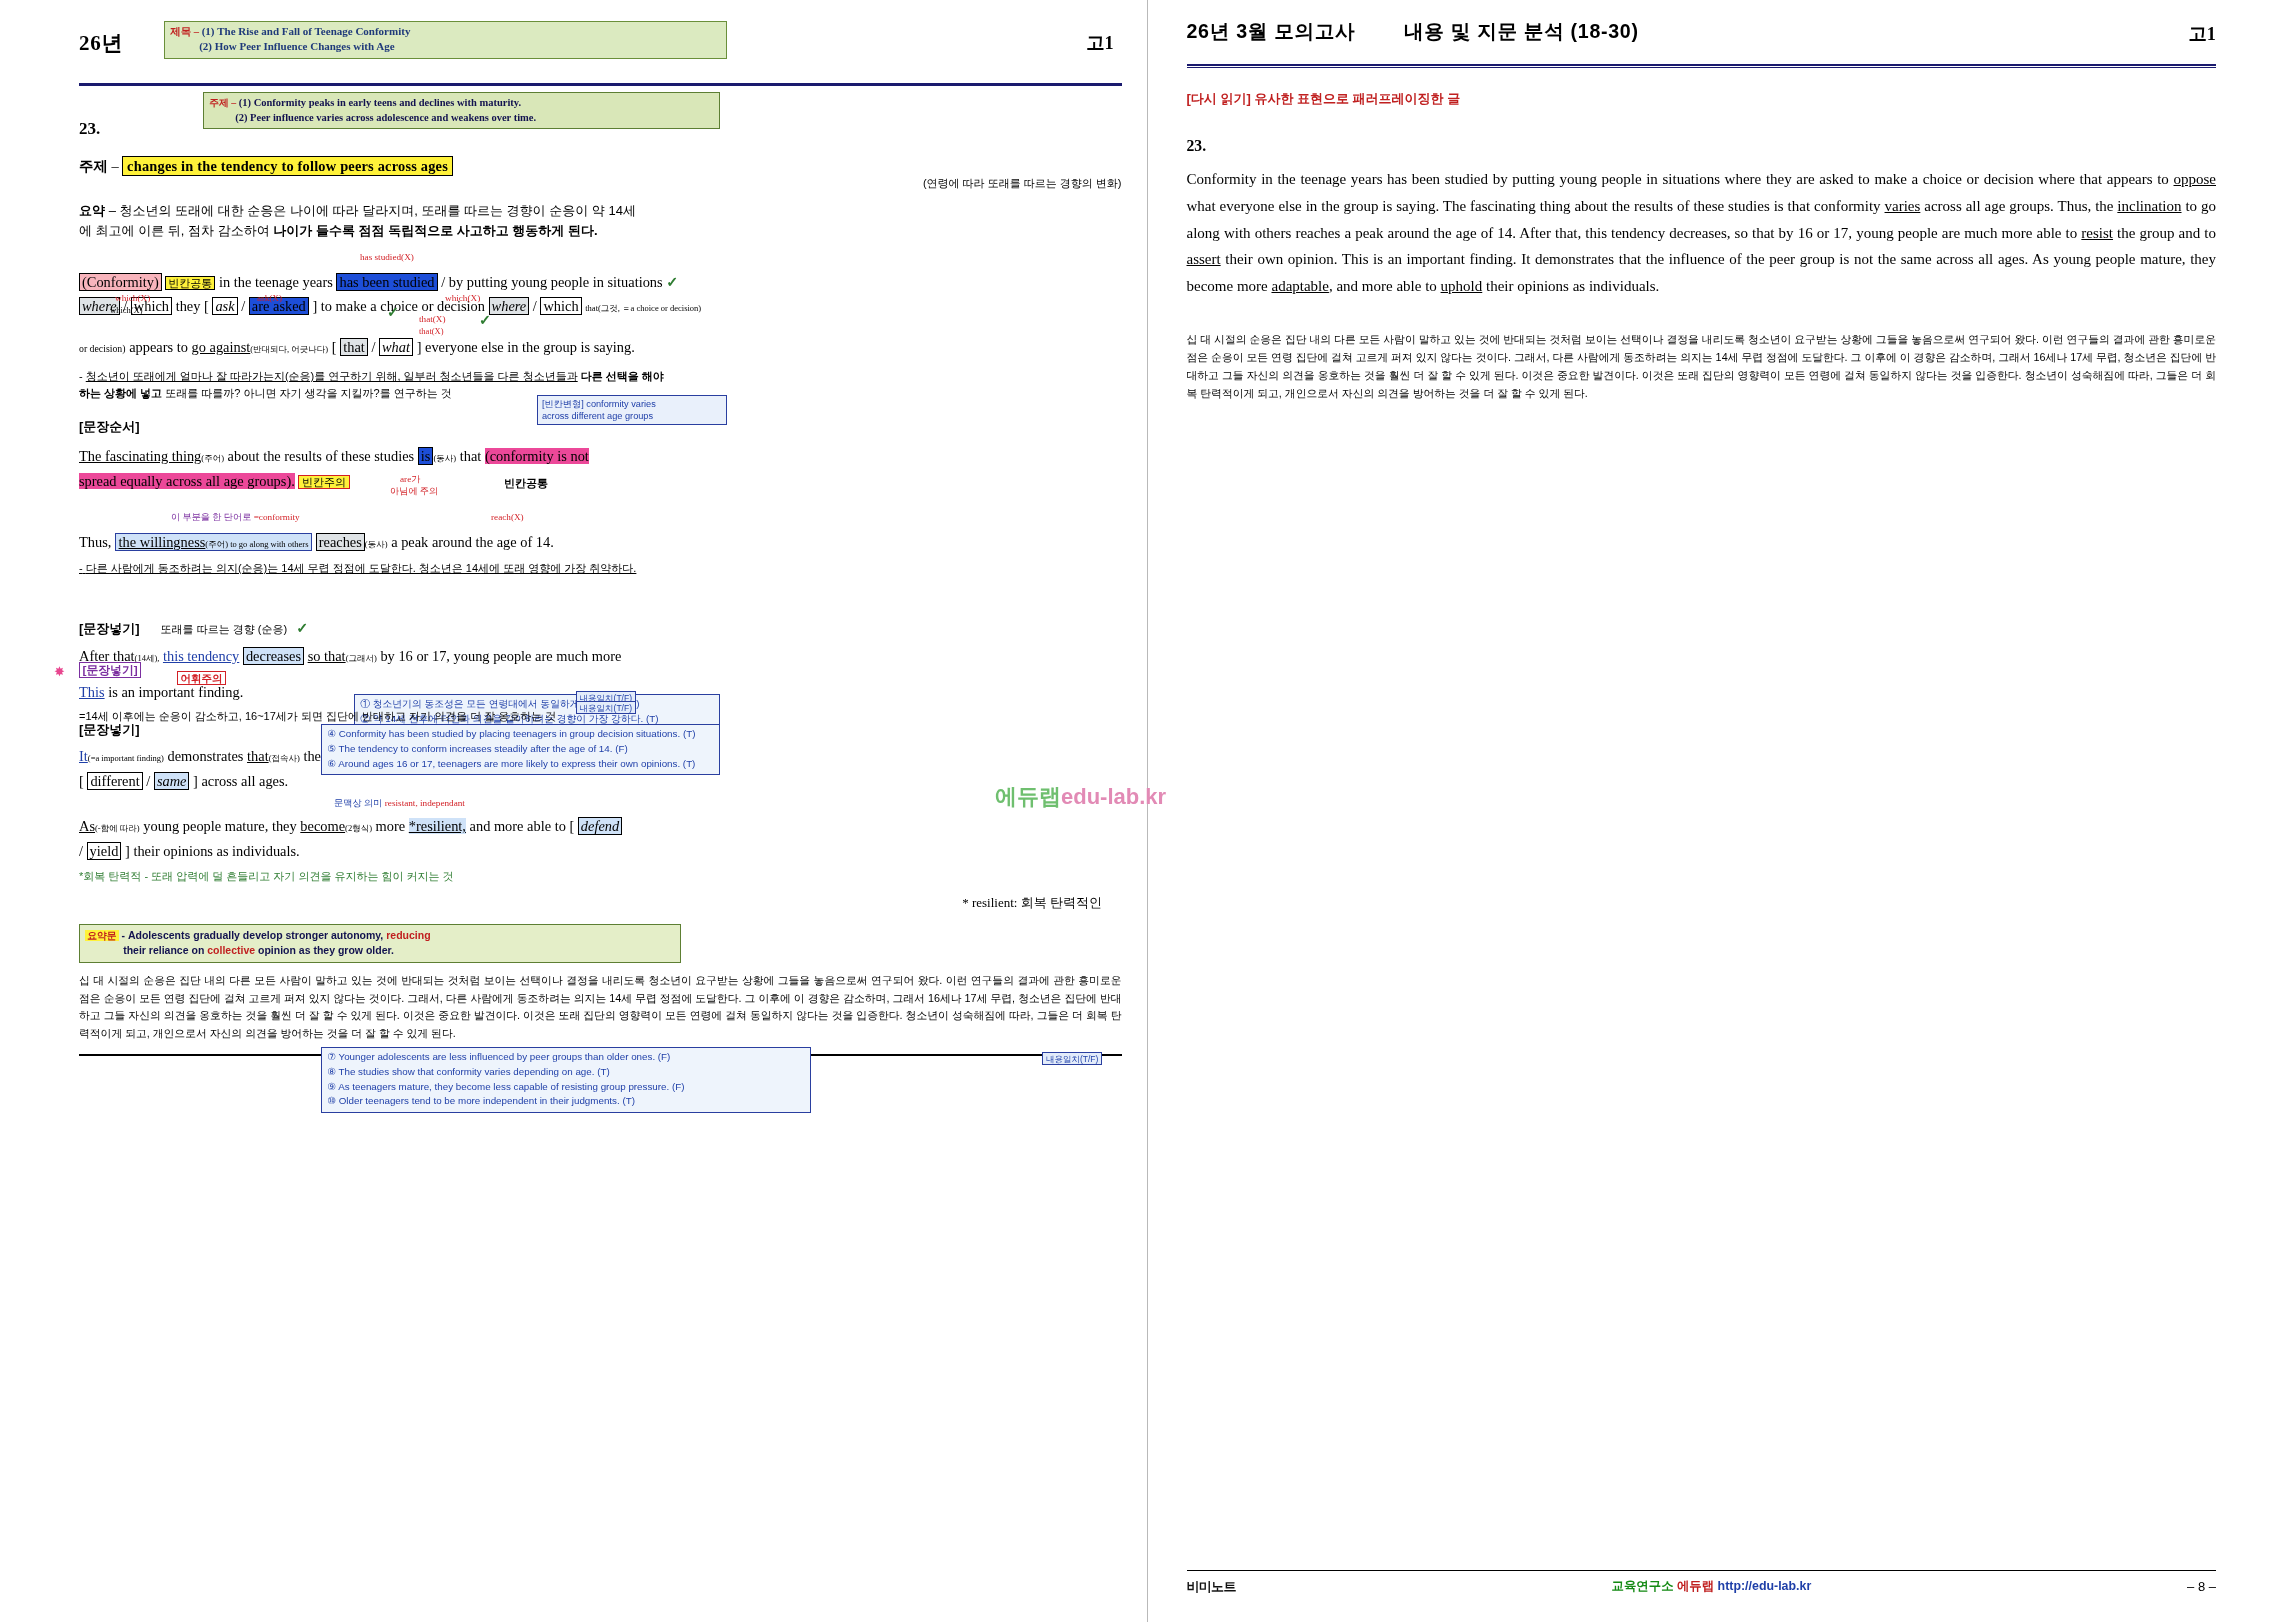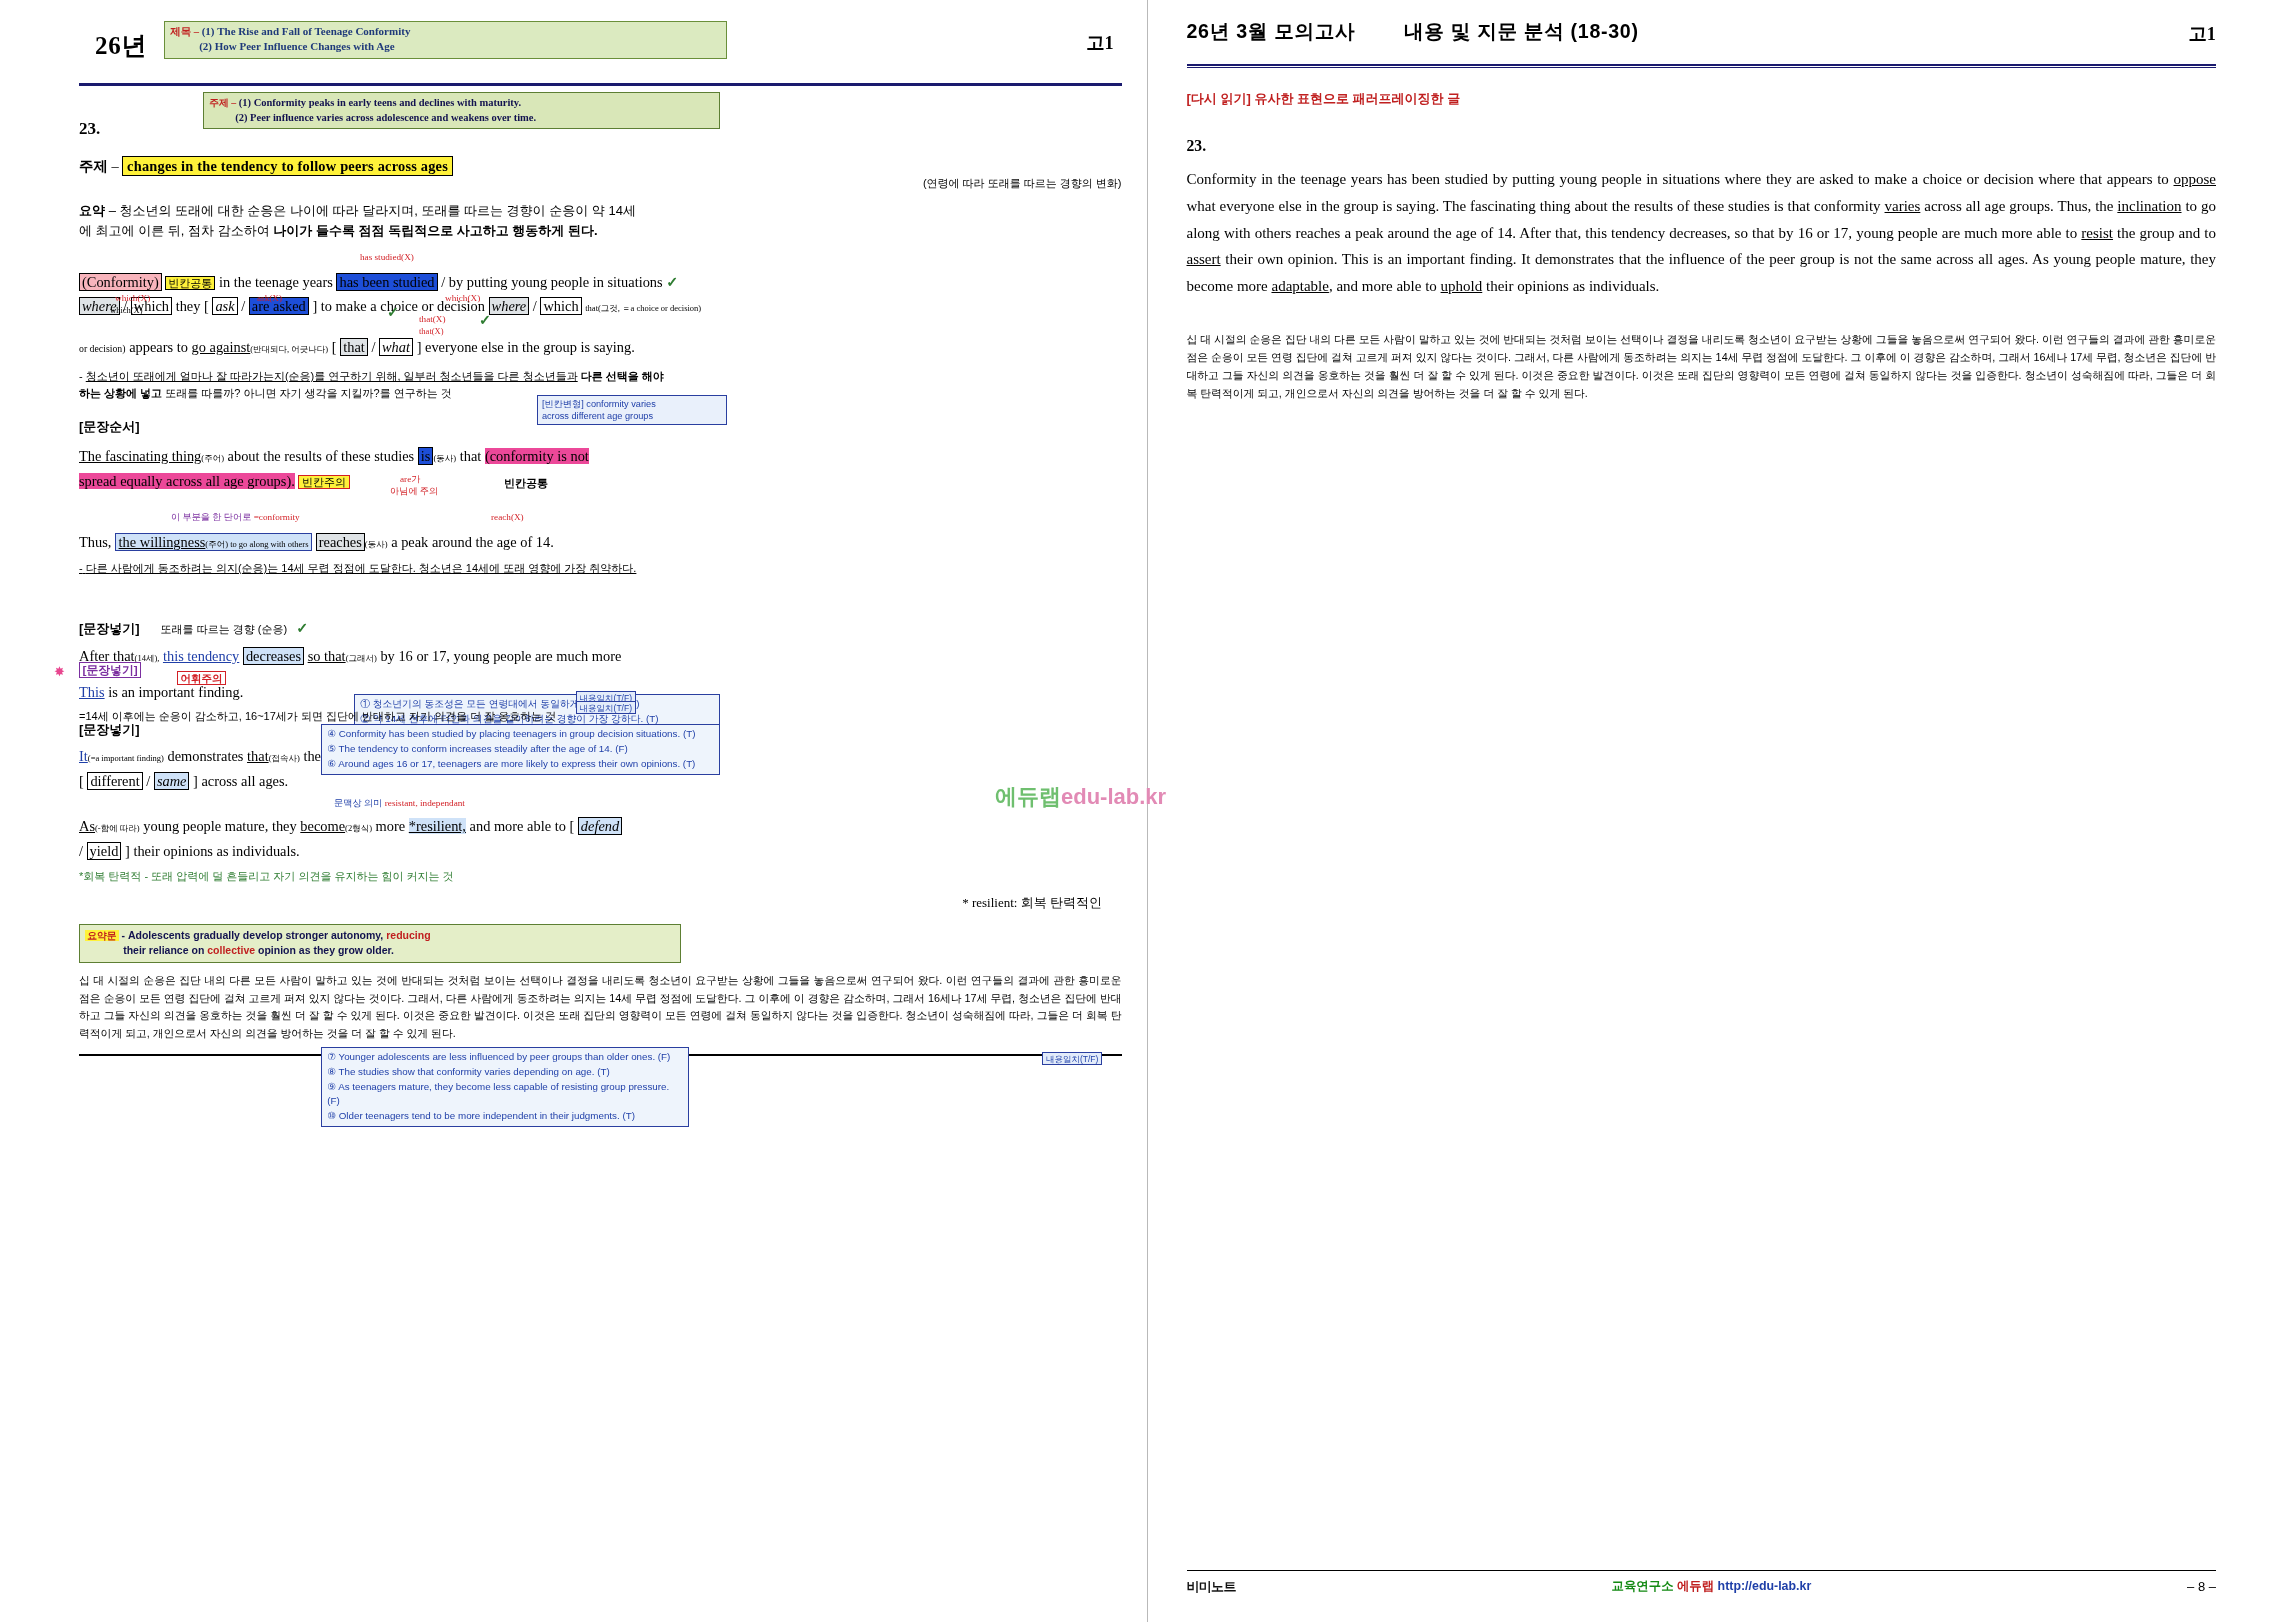--- a/index.html
+++ b/index.html
@@ -34,22 +34,22 @@
   .purple { color:#7b2fa0; }
   .u { text-decoration:underline; }
   .b { font-weight:bold; }
   .i { font-style:italic; }
   .sm { font-size:9.8px; }
   .xs { font-size:8.5px; }
 
   
   .lhead { position:relative; height:63px; }
   .lhead .yr {
-    position:absolute; left:16px; top:10.5px;
-    font-size:25px; font-weight:bold; letter-spacing:0.7px;
+    position:absolute; left:0; top:10.5px;
+    font-size:21px; font-weight:bold; letter-spacing:0.7px;
   }
   .lhead .g1 {
     position:absolute; right:7.9px; top:11.8px; font-size:18.3px; font-weight:bold;
   }
   .title-box {
     position:absolute; left:85px; top:2.6px; width:563px;
     background:#dbeac0; border:1px solid #6a8f3a;
     padding:2.6px 5.2px 3.3px 5.2px;
   }
   .title-box .tag { color:#c01f1f; font-weight:bold; font-size:10.5px; }
@@ -386,21 +386,21 @@
       </div>
     </div>
 
     <div class="kpara">십 대 시절의 순응은 집단 내의 다른 모든 사람이 말하고 있는 것에 반대되는 것처럼 보이는 선택이나 결정을 내리도록 청소년이 요구받는 상황에 그들을 놓음으로써 연구되어 왔다. 이런 연구들의 결과에 관한 흥미로운 점은 순응이 모든 연령 집단에 걸쳐 고르게 퍼져 있지 않다는 것이다. 그래서, 다른 사람에게 동조하려는 의지는 14세 무렵 정점에 도달한다. 그 이후에 이 경향은 감소하며, 그래서 16세나 17세 무렵, 청소년은 집단에 반대하고 그들 자신의 의견을 옹호하는 것을 훨씬 더 잘 할 수 있게 된다. 이것은 중요한 발견이다. 이것은 또래 집단의 영향력이 모든 연령에 걸쳐 동일하지 않다는 것을 입증한다. 청소년이 성숙해짐에 따라, 그들은 더 회복 탄력적이게 되고, 개인으로서 자신의 의견을 방어하는 것을 더 잘 할 수 있게 된다.</div>
 
     <div style="position:relative; margin-top:5.2px;">
       <div style="position:absolute; right:19.6px; top:-1.3px;">
         <span class="tf-tag">내용일치(T/F)</span>
       </div>
       <div class="bottom-rule" style="margin-top:11.8px;"></div>
-      <div class="tf-box" style="margin-left:242px; margin-top:-9.2px; width:368px;">
+      <div class="tf-box" style="margin-left:242px; margin-top:-9.2px; width:490px;">
         <div>⑦ Younger adolescents are less influenced by peer groups than older ones. (F)</div>
         <div>⑧ The studies show that conformity varies depending on age. (T)</div>
         <div>⑨ As teenagers mature, they become less capable of resisting group pressure. (F)</div>
         <div>⑩ Older teenagers tend to be more independent in their judgments. (T)</div>
       </div>
     </div>
 
   </div>
 
   <div class="divider"></div>

